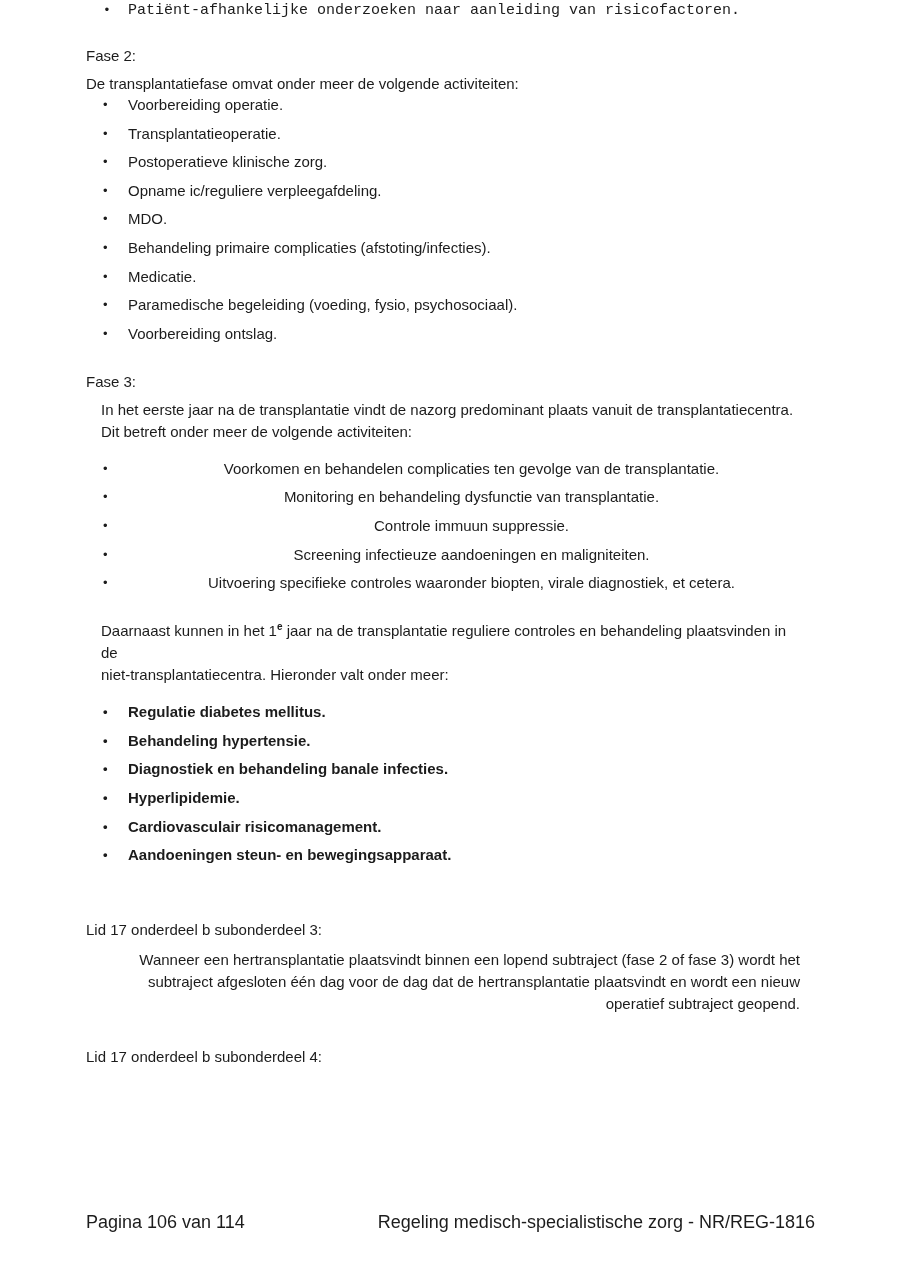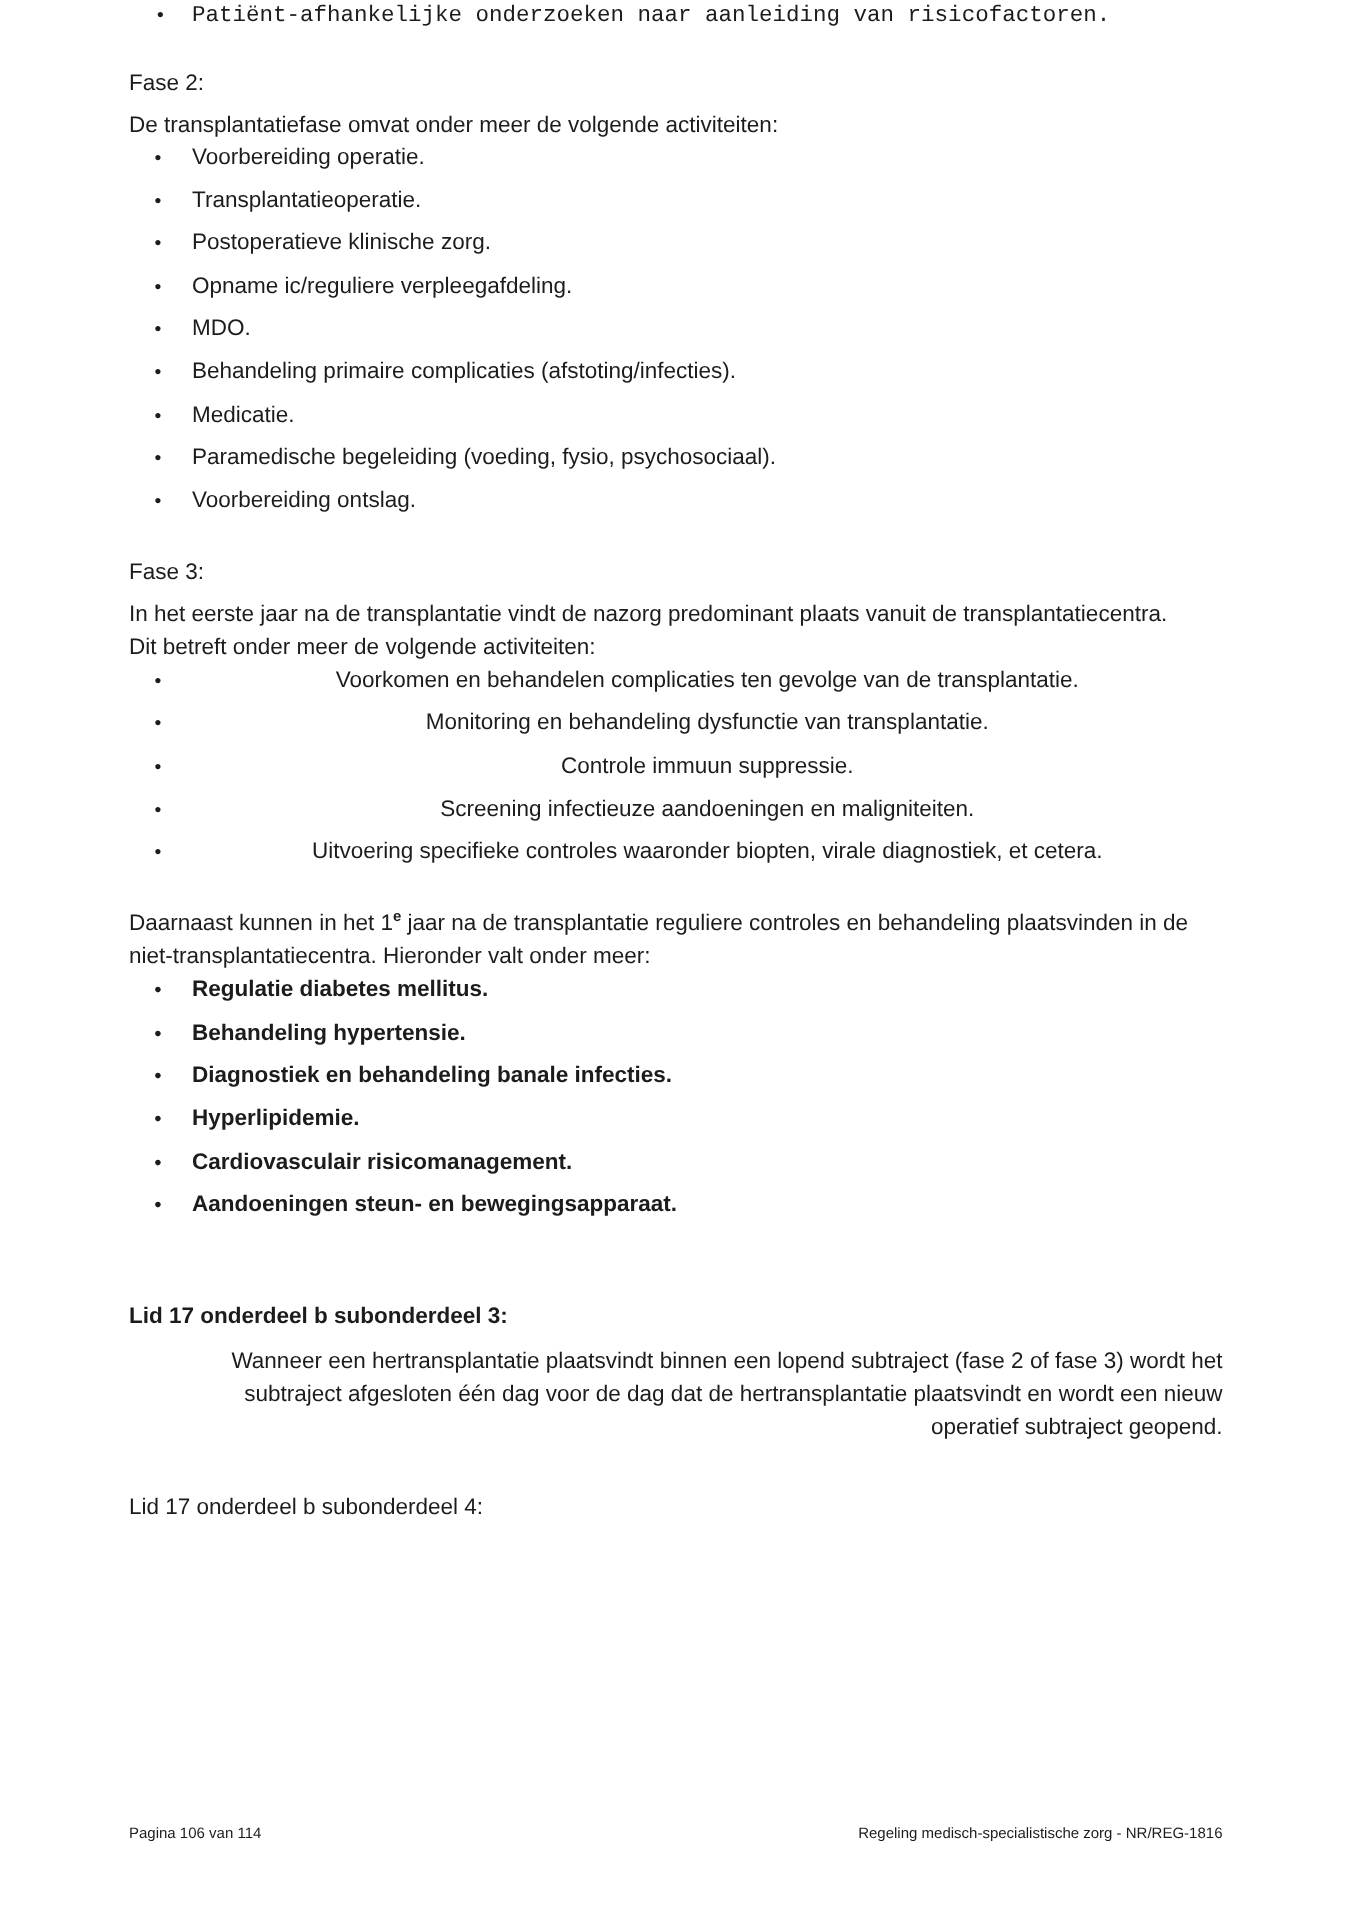--- a/index.html
+++ b/index.html
@@ -21,21 +21,21 @@
     left: 86px;
     right: 85px;
     top: 0;
   }
   .para, .heading {
     line-height: 21px;
     margin: 0;
   }
   .para-multiline {
     line-height: 22px;
-    margin: 0;
+    margin: 15px;
   }
   .para-multiline .line {
     display: block;
   }
   ul.bullets {
     list-style: none;
     margin: 0;
     padding: 0;
   }
   ul.bullets li {
@@ -64,32 +64,32 @@
   
   .intro-bullet      { margin-top: 87px; font-family: Liberation Mono, monospace; }
   .fase2-heading     { margin-top: 24px; }
   .fase2-intro       { margin-top: 7px; }
   .fase2-list        { margin-top: 9px; }
   .fase3-heading     { margin-top: 27px; }
   .fase3-intro       { margin-top: 7px; }
   .fase3-list        { margin-top: 6px; text-align: center; }
   .nazorg-para       { margin-top: 27px; }
   .nazorg-list       { margin-top: 8px; font-weight: bold; }
-  .lid3-heading      { margin-top: 54px; font-weight: bold; }
+  .lid3-heading      { margin-top: 54px; }
   .lid3-para         { margin-top: 9px; text-align: right; }
   .lid4-heading      { margin-top: 31px; }
   .footer {
     position: absolute;
     left: 86px;
     right: 85px;
     top: 1212px;
     display: flex;
     justify-content: space-between;
     line-height: 21px;
-    font-size: 10px;
+    font-size: 18px;
     color: #1c1c1c;
   }
 </style>
 </head>
 <body>
 
 <div class="content">
 
   <ul class="bullets intro-bullet">
     <li>Patiënt-afhankelijke onderzoeken naar aanleiding van risicofactoren.</li>

